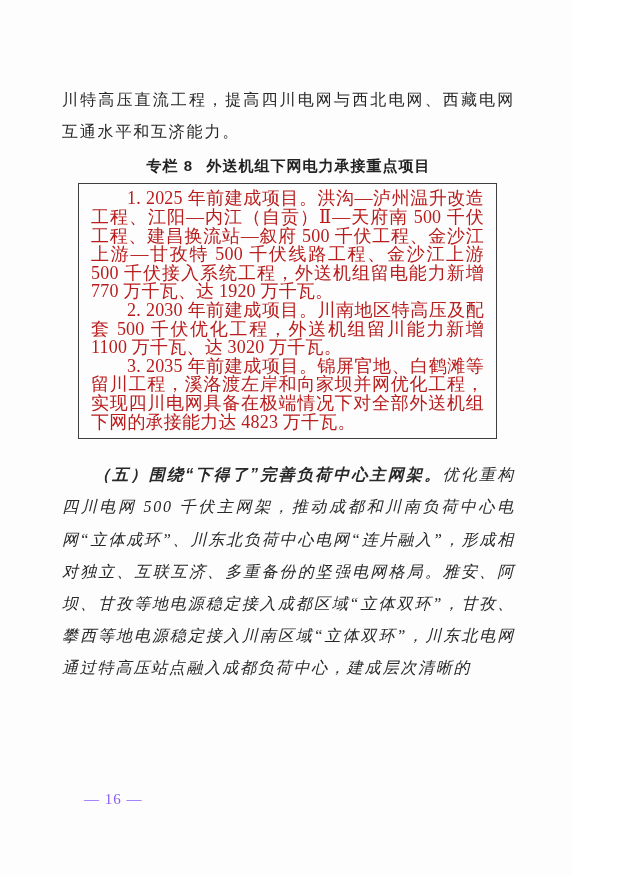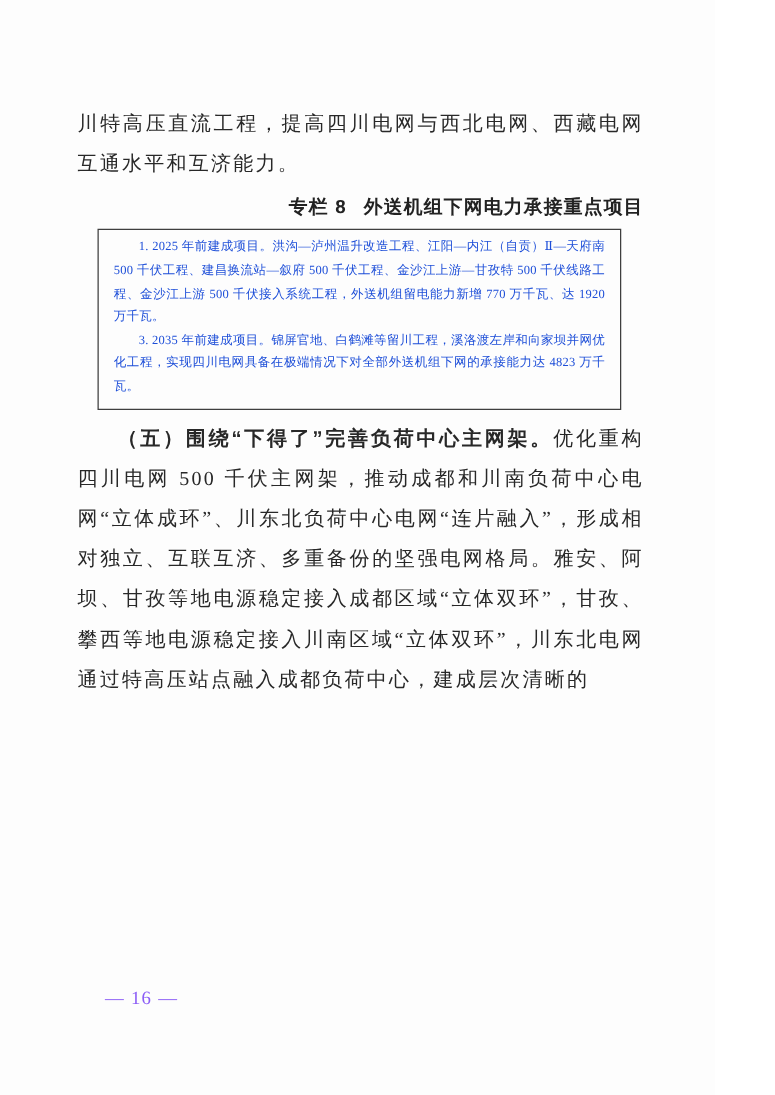--- a/index.html
+++ b/index.html
@@ -29,45 +29,45 @@
     letter-spacing: 1.8px;
     text-align: justify;
   }
   .body-par.indent { text-indent: 2em; }
   .lead {
     font-weight: bold;
     font-family: "Liberation Sans", "DejaVu Sans", sans-serif;
   }
   .box-title {
     margin: 7px 0 0 0;
-    text-align: right;
+    text-align: center;
     font-size: 15px;
     line-height: 21px;
     font-weight: bold;
     font-family: "Liberation Sans", "DejaVu Sans", sans-serif;
     letter-spacing: 1px;
     color: #222;
   }
   .box-title .box-label { margin-right: 0.9em; }
   .box {
     margin: 7px 18px 0 16px;
     border: 1.5px solid #3e3e3e;
     padding: 5px 12px 7px 12px;
     background: #fdfdfd;
   }
   .box-par {
     margin: 0;
-    font-size: 10px;
+    font-size: 18px;
     line-height: 18.6px;
     letter-spacing: 0.2px;
     text-align: justify;
     text-indent: 2em;
-    color: #1d4ed8;
+    color: #b91c1c;
   }
-  .after-box { margin-top: 8px; }
+  .after-box { margin-top: 20px; font-style: italic; }
   .footer {
     position: absolute;
     left: 84px;
     top: 791px;
     font-size: 15px;
     letter-spacing: 1px;
     color: #8b5cf6;
   }
 </style>
 </head>
@@ -76,20 +76,21 @@
 <div class="page">
   <div class="content">
 
     <p class="body-par"><span>川特高压直流工程，提高四川电网与西北电网、西藏电网互通水平和互济能力。</span></p>
 
 
     <h3 class="box-title"><span class="box-label">专栏 8</span><span>外送机组下网电力承接重点项目</span></h3>
 
     <div class="box">
       <p class="box-par">1. 2025 年前建成项目。洪沟—泸州温升改造工程、江阳—内江（自贡）Ⅱ—天府南 500 千伏工程、建昌换流站—叙府 500 千伏工程、金沙江上游—甘孜特 500 千伏线路工程、金沙江上游 500 千伏接入系统工程，外送机组留电能力新增 770 万千瓦、达 1920 万千瓦。</p>
+      <p class="box-par">2. 2030 年前建成项目。川南地区特高压及配套 500 千伏优化工程，外送机组留川能力新增 1100 万千瓦、达 3020 万千瓦。</p>
       <p class="box-par">3. 2035 年前建成项目。锦屏官地、白鹤滩等留川工程，溪洛渡左岸和向家坝并网优化工程，实现四川电网具备在极端情况下对全部外送机组下网的承接能力达 4823 万千瓦。</p>
     </div>
 
     <p class="body-par indent after-box"><span class="lead">（五）围绕“下得了”完善负荷中心主网架。</span><span>优化重构四川电网 500 千伏主网架，推动成都和川南负荷中心电网“立体成环”、川东北负荷中心电网“连片融入”，形成相对独立、互联互济、多重备份的坚强电网格局。雅安、阿坝、甘孜等地电源稳定接入成都区域“立体双环”，甘孜、攀西等地电源稳定接入川南区域“立体双环”，川东北电网通过特高压站点融入成都负荷中心，建成层次清晰的</span></p>
 
   </div>
 
   <div class="footer">— 16 —</div>
 </div>
 

